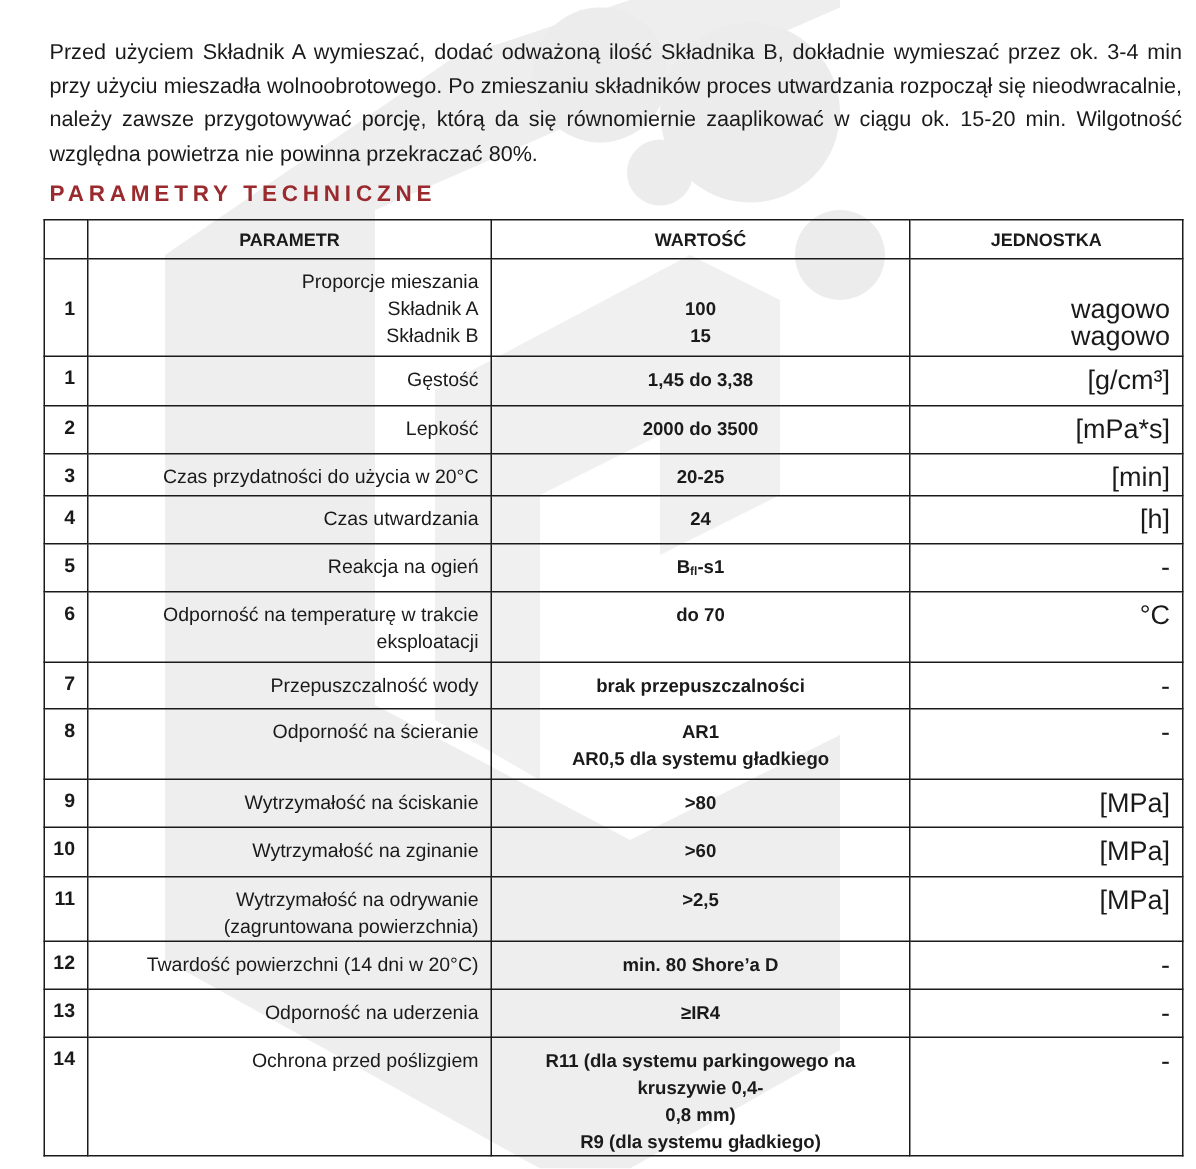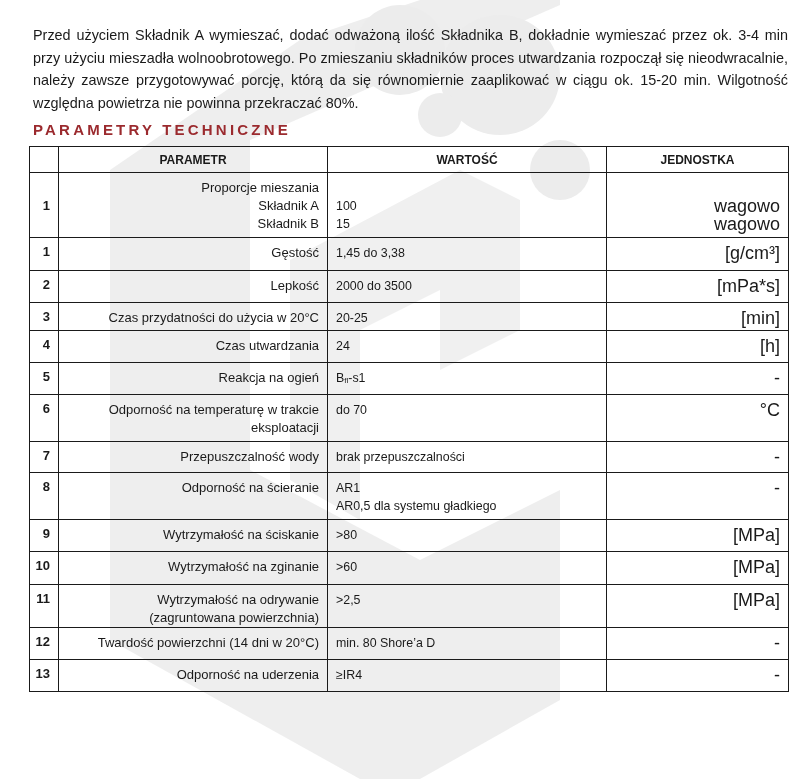--- a/index.html
+++ b/index.html
@@ -22,21 +22,21 @@
   table.params {
     position:absolute; left:29px; top:146px; width:760px; border-collapse:collapse;
     font-size:12.6px; color:#1a1a1a; background:transparent;
   }
   table.params td, table.params th {
     border:1.5px solid #1a1a1a; padding:0 8px; vertical-align:top;
   }
   table.params th { font-weight:bold; font-size:12px; vertical-align:middle; height:25px; }
   .c-no { width:20px; text-align:right; font-weight:bold; padding-right:8px !important; padding-left:0 !important; font-size:13px; }
   .c-param { width:252px; text-align:right; font-size:13px; }
-  .c-val { width:262px; text-align:left; font-size:12.4px; }
+  .c-val { width:262px; text-align:center; font-size:12.4px;font-weight:bold; }
   .c-unit { text-align:right; font-size:18px; }
   td .ln { display:block; line-height:18px; }
   .pt { padding-top:6px !important; }
   sub.fl { font-size:8px; vertical-align:-1px; }
 </style>
 </head>
 <body>
 
 <svg class="watermark" viewBox="0 0 797 779" xmlns="http://www.w3.org/2000/svg">
   <g fill="#ececec">
@@ -249,15 +249,29 @@
             <span class="ln">Odporność na uderzenia</span>
           </td>
         <td class="c-val pt">
             <span class="ln">≥IR4</span>
           </td>
         <td class="c-unit pt">
             <span class="ln">-</span>
           </td>
       </tr>
 
+      <tr style="height:64px;">
+        <td class="c-no pt">14</td>
+        <td class="c-param pt">
+            <span class="ln">Ochrona przed poślizgiem</span>
+          </td>
+        <td class="c-val pt">
+          <span class="ln">R11 (dla systemu parkingowego na kruszywie 0,4-</span>
+          <span class="ln">0,8 mm)</span>
+          <span class="ln">R9 (dla systemu gładkiego)</span>
+        </td>
+        <td class="c-unit pt">
+            <span class="ln">-</span>
+          </td>
+      </tr>
     </tbody>
   </table>
 </div>
 
 </body></html>

